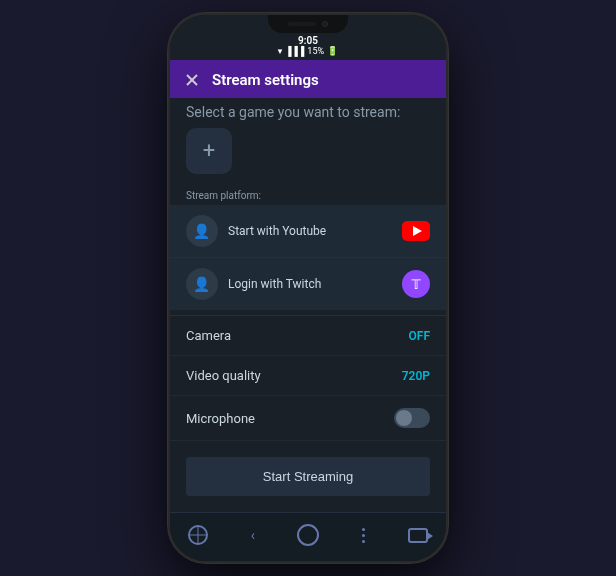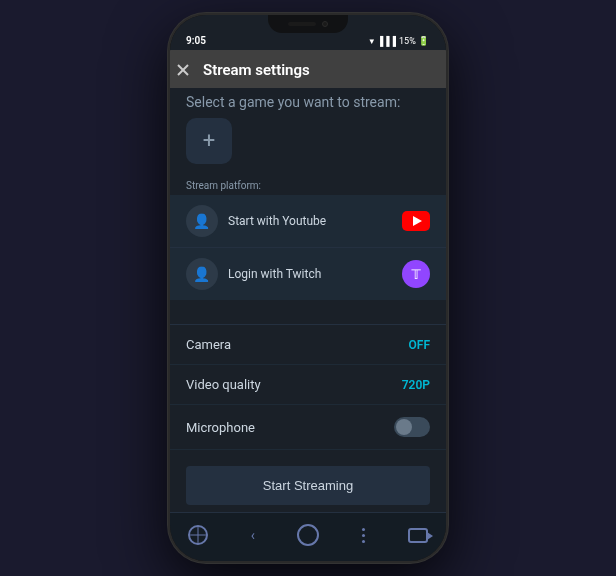--- a/index.html
+++ b/index.html
@@ -116,25 +116,25 @@
     .content {
       flex: 1;
       overflow-y: auto;
       padding: 0;
       scrollbar-width: none;
     }
     .content::-webkit-scrollbar { display: none; }
 
     
     .header {
-      padding: 10px 3px 8px;
+      padding: 10px 12px 8px;
       display: flex;
       align-items: center;
       gap: 10px;
-      background: #404040;
+      background: #4c1d95;
     }
     .close-btn {
       width: 20px;
       height: 20px;
       display: flex;
       align-items: center;
       justify-content: center;
       cursor: pointer;
     }
     .close-icon-svg {
@@ -244,21 +244,21 @@
       align-items: center;
       justify-content: center;
     }
     .twitch-icon {
       font-size: 13px;
       color: white;
     }
 
     
     .settings-section {
-      margin-top: 24px;
+      margin-top: 5px;
       border-top: 1px solid #243040;
     }
 
     .setting-row {
       display: flex;
       align-items: center;
       justify-content: space-between;
       padding: 12px 16px;
       border-bottom: 1px solid #1e2a36;
     }
@@ -408,21 +408,21 @@
 </head>
 <body>
 
 <div class="phone-frame">
   <div class="notch">
     <div class="notch-speaker"></div>
     <div class="notch-camera"></div>
   </div>
   <div class="screen">
 
-    <div class="status-bar" style="padding-top:20px;">
+    <div class="status-bar" style="padding-top:20px;flex-direction:column;">
       <span class="status-time">9:05</span>
       <div class="status-icons">
         <span>▾</span>
         <span>▐▐▐</span>
         <span>15%</span>
         <span>🔋</span>
       </div>
     </div>
 
     <div class="header">

